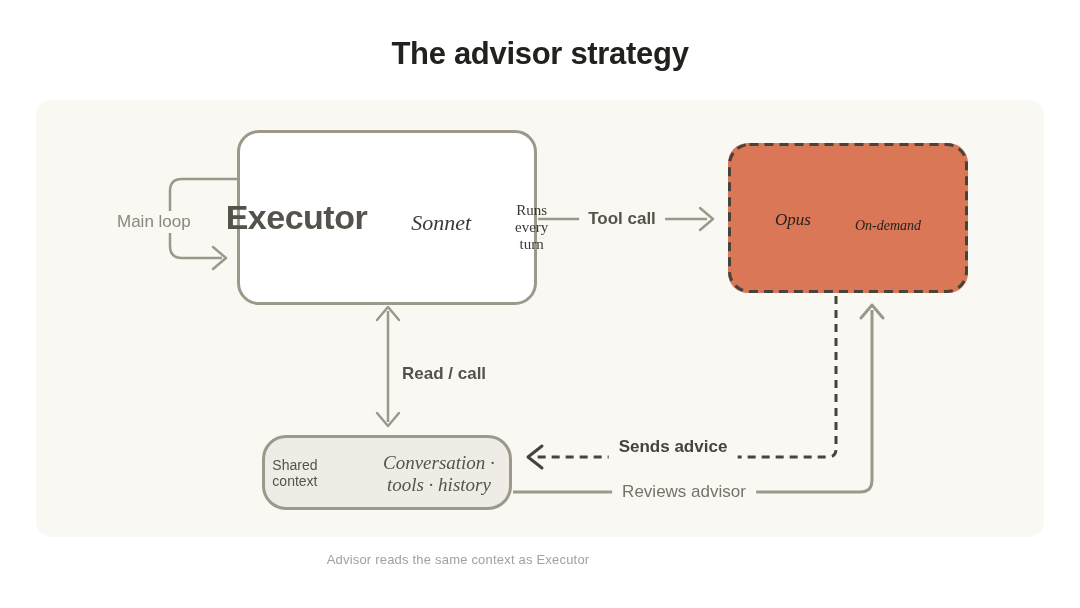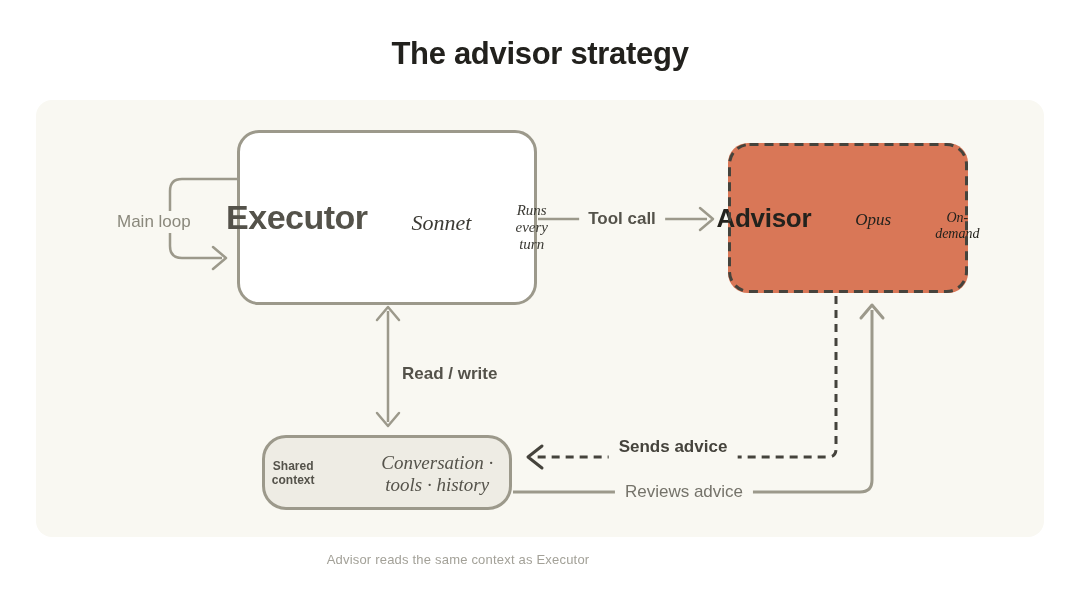--- a/index.html
+++ b/index.html
@@ -31,33 +31,33 @@
     position:absolute;left:36px;top:100px;width:1008px;height:437px;
     background:var(--panel-bg);border-radius:16px;z-index:0;
   }
   .node{position:absolute;display:flex;flex-direction:row;align-items:center;justify-content:center;z-index:1;text-align:center;gap:44px;}
   .node-executor{
     left:237px;top:130px;width:300px;height:175px;
     background:#ffffff;border:3px solid var(--line-gray);border-radius:22px;
   }
   .node-executor .node-title{font-size:34px;font-weight:700;color:var(--text-dark);letter-spacing:-0.5px;}
   .node-executor .node-subtitle{font-family:"Liberation Serif","DejaVu Serif",serif;font-style:italic;font-size:22px;color:#3b3a34;margin-top:10px;}
-  .node-executor .node-note{font-family:"Liberation Serif","DejaVu Serif",serif;font-style:italic;font-size:15px;color:#3b3a34;margin-top:20px;}
+  .node-executor .node-note{font-family:"Liberation Serif","DejaVu Serif",serif;font-size:15px;color:#3b3a34;margin-top:20px;}
   .node-advisor{
     left:728px;top:143px;width:240px;height:150px;
     background:var(--accent);border-radius:20px;
   }
   .node-advisor .node-title{font-size:26px;font-weight:700;color:var(--text-near-black);letter-spacing:-0.3px;}
   .node-advisor .node-subtitle{font-family:"Liberation Serif","DejaVu Serif",serif;font-style:italic;font-size:17px;color:var(--text-near-black);margin-top:4px;}
   .node-advisor .node-note{font-family:"Liberation Serif","DejaVu Serif",serif;font-style:italic;font-size:14px;color:var(--text-near-black);margin-top:16px;}
   .node-shared{
     left:262px;top:435px;width:250px;height:75px;
     background:var(--shared-bg);border:3px solid var(--line-gray);border-radius:24px;
   }
-  .node-shared .node-title{font-size:12px;font-weight:700;color:var(--text-dark);}
+  .node-shared .node-title{font-size:14px;font-weight:400;color:var(--text-dark);}
   .node-shared .node-note{font-family:"Liberation Serif","DejaVu Serif",serif;font-style:italic;font-size:19px;color:#55534b;margin-top:3px;}
   svg.wires{position:absolute;left:0;top:0;width:1080px;height:608px;z-index:2;pointer-events:none;}
   .wire-gray{stroke:var(--line-gray);fill:none;}
   .wire-dark{stroke:var(--dark-line);fill:none;}
   .edge-label{
     position:absolute;z-index:3;font-size:17px;white-space:nowrap;
   }
   .lbl-main-loop{left:114px;top:211px;color:var(--text-gray);background:var(--panel-bg);padding:1px 3px;}
   .lbl-tool-call{left:622px;top:219px;transform:translate(-50%,-50%);font-weight:700;color:var(--text-dark);background:var(--panel-bg);padding:2px 9px;text-align:center;}
   .lbl-read-write{left:402px;top:364px;font-weight:700;color:var(--text-dark);}
@@ -77,21 +77,20 @@
 
   <div class="panel"></div>
 
   <div class="node node-executor">
     <div class="node-title">Executor</div>
     <div class="node-subtitle">Sonnet</div>
     <div class="node-note">Runs every turn</div>
   </div>
 
   <div class="node node-advisor">
-    <div class="node-title">Advisor</div>
     <div class="node-subtitle">Opus</div>
     <div class="node-note">On-demand</div>
   </div>
 
   <div class="node node-shared">
     <div class="node-title">Shared context</div>
     <div class="node-note">Conversation · tools · history</div>
   </div>
 
   <svg class="wires" viewBox="0 0 1080 608">
@@ -110,19 +109,19 @@
 
     <path d="M 836 296 V 449 Q 836 457 828 457 H 532" class="wire-dark" stroke-width="3" stroke-dasharray="8 6"></path>
     <path d="M 542 446 L 528 457 L 542 468" class="wire-dark" stroke-width="3" stroke-linecap="round" stroke-linejoin="round"></path>
 
     <path d="M 513 492 H 860 Q 872 492 872 480 V 310" class="wire-gray" stroke-width="3"></path>
     <path d="M 861 318 L 872 305 L 883 318" class="wire-gray" stroke-width="3" stroke-linecap="round" stroke-linejoin="round"></path>
   </svg>
 
   <div class="edge-label lbl-main-loop">Main loop</div>
   <div class="edge-label lbl-tool-call">Tool call</div>
-  <div class="edge-label lbl-read-write">Read / write</div>
+  <div class="edge-label lbl-read-write">Read / call</div>
   <div class="edge-label lbl-sends-advice">Sends advice</div>
-  <div class="edge-label lbl-reviews-context">Reviews advice</div>
+  <div class="edge-label lbl-reviews-context">Reviews advisor</div>
 
   <div class="caption">Advisor reads the same context as Executor</div>
 
 </div>
 
 </body></html>

